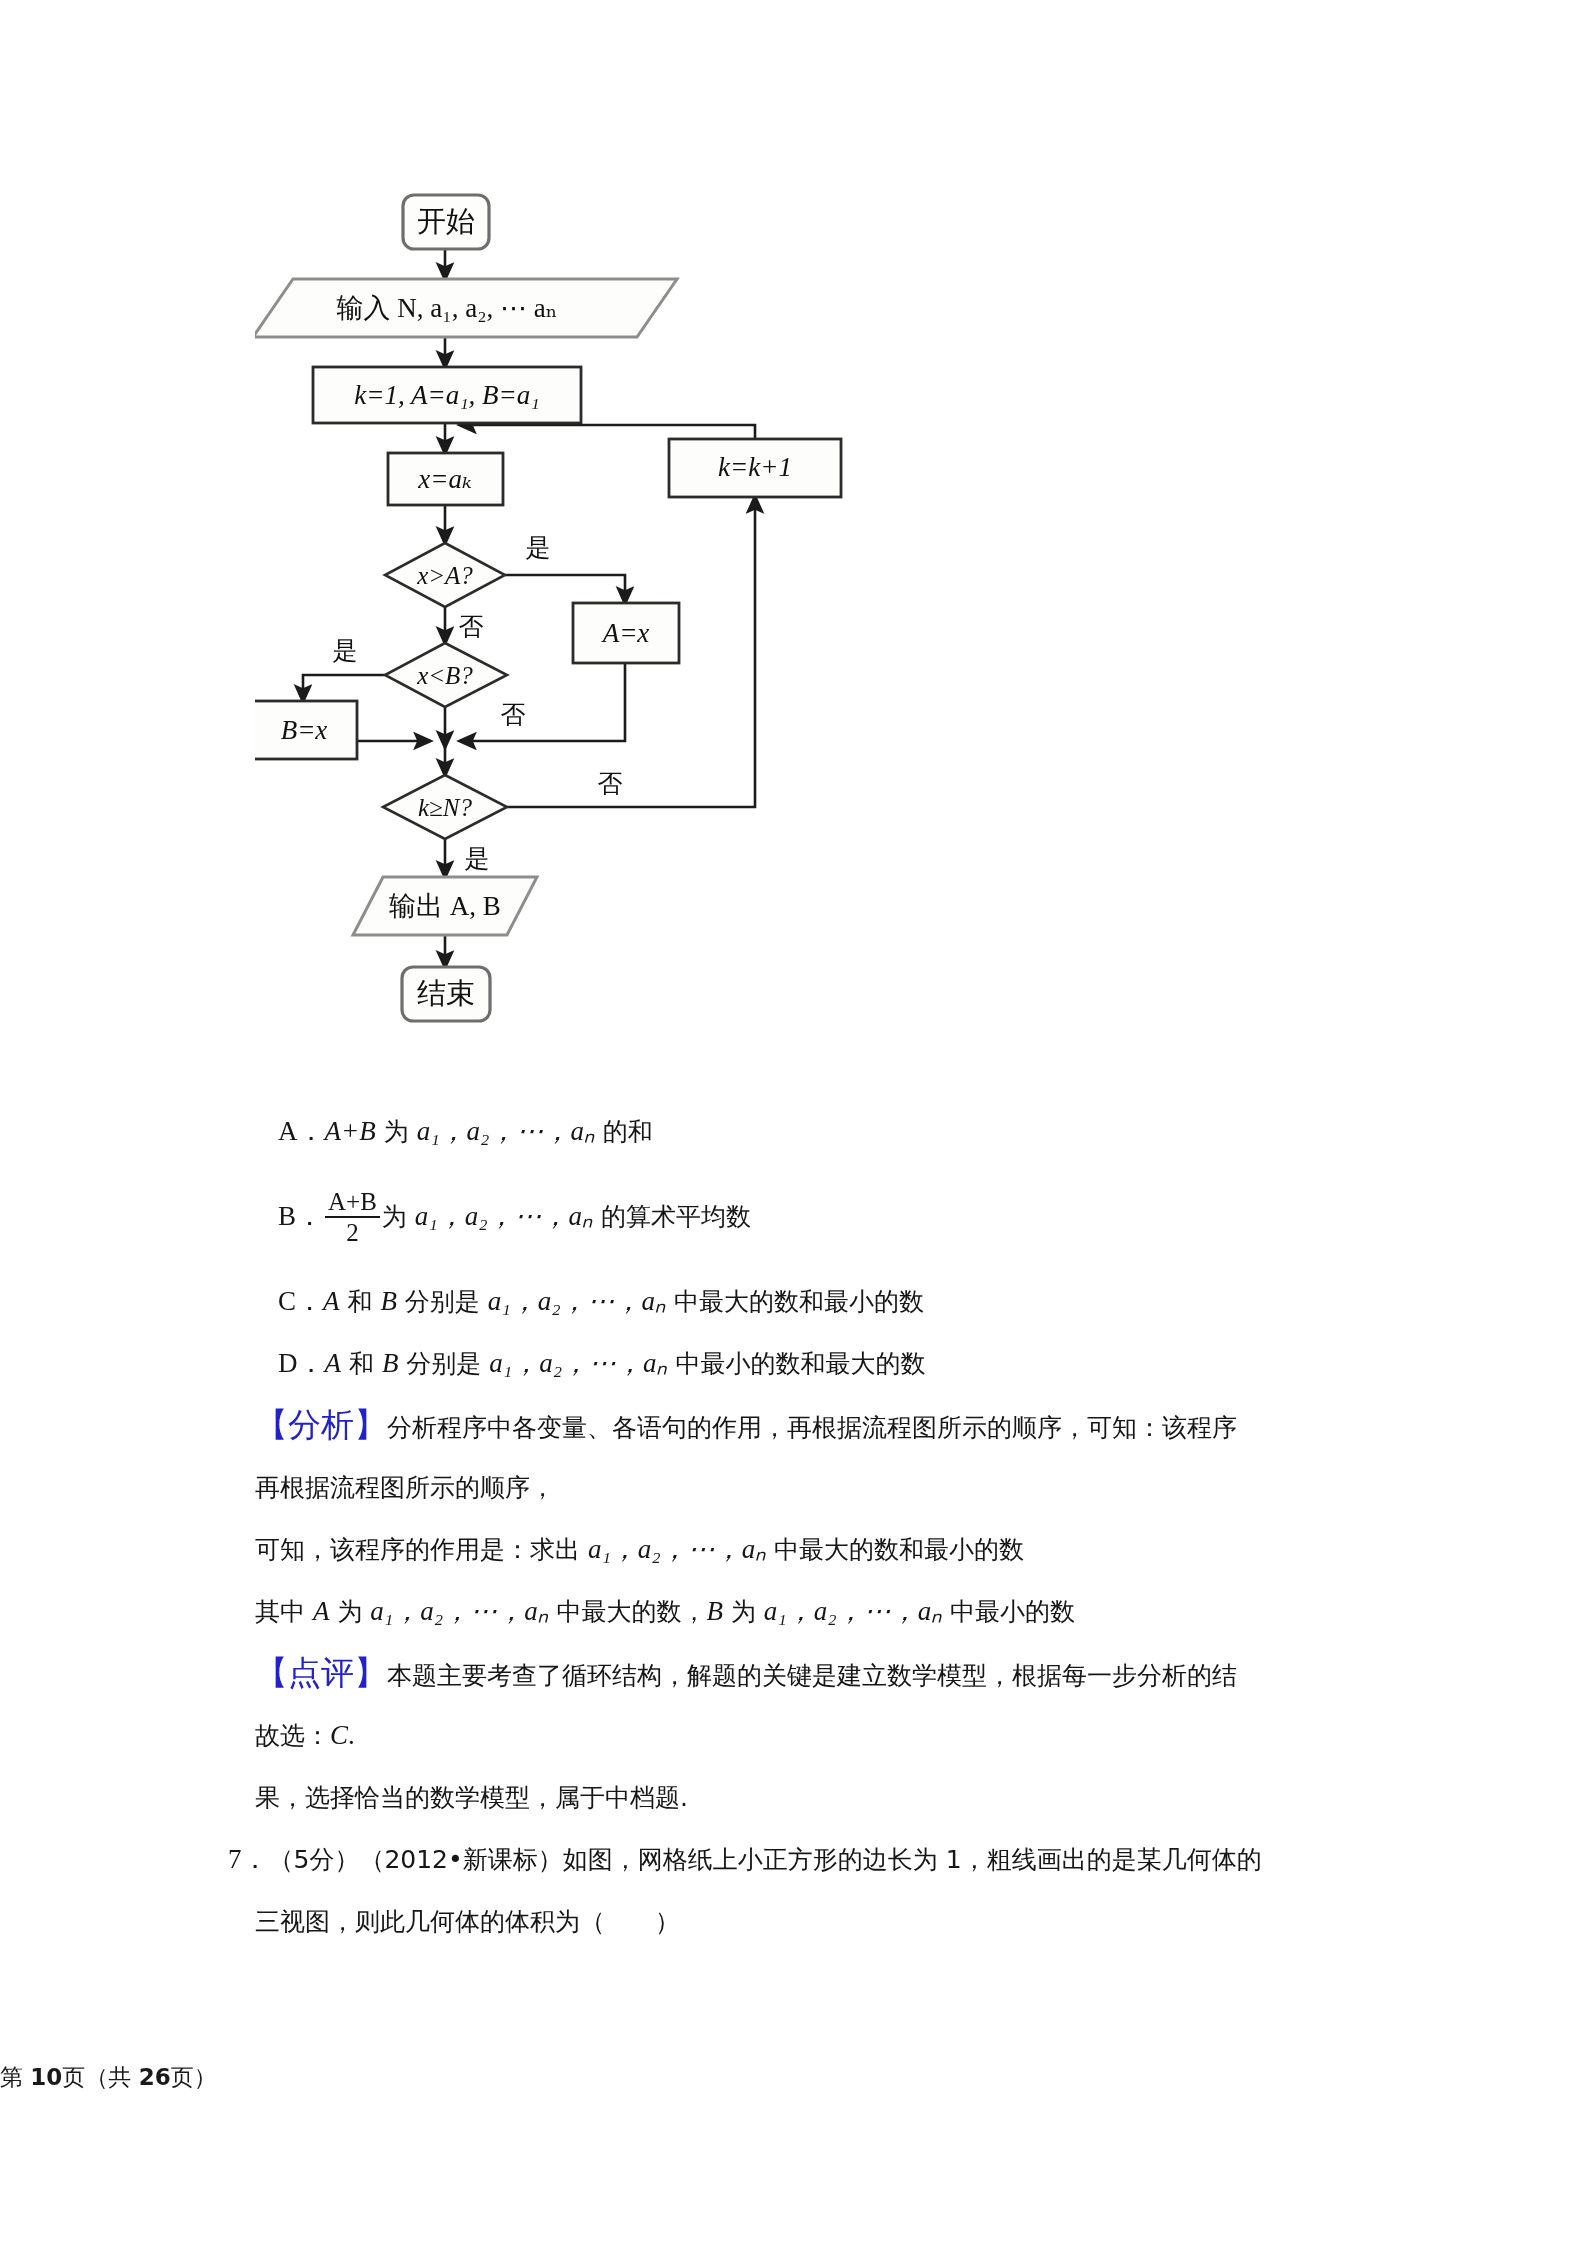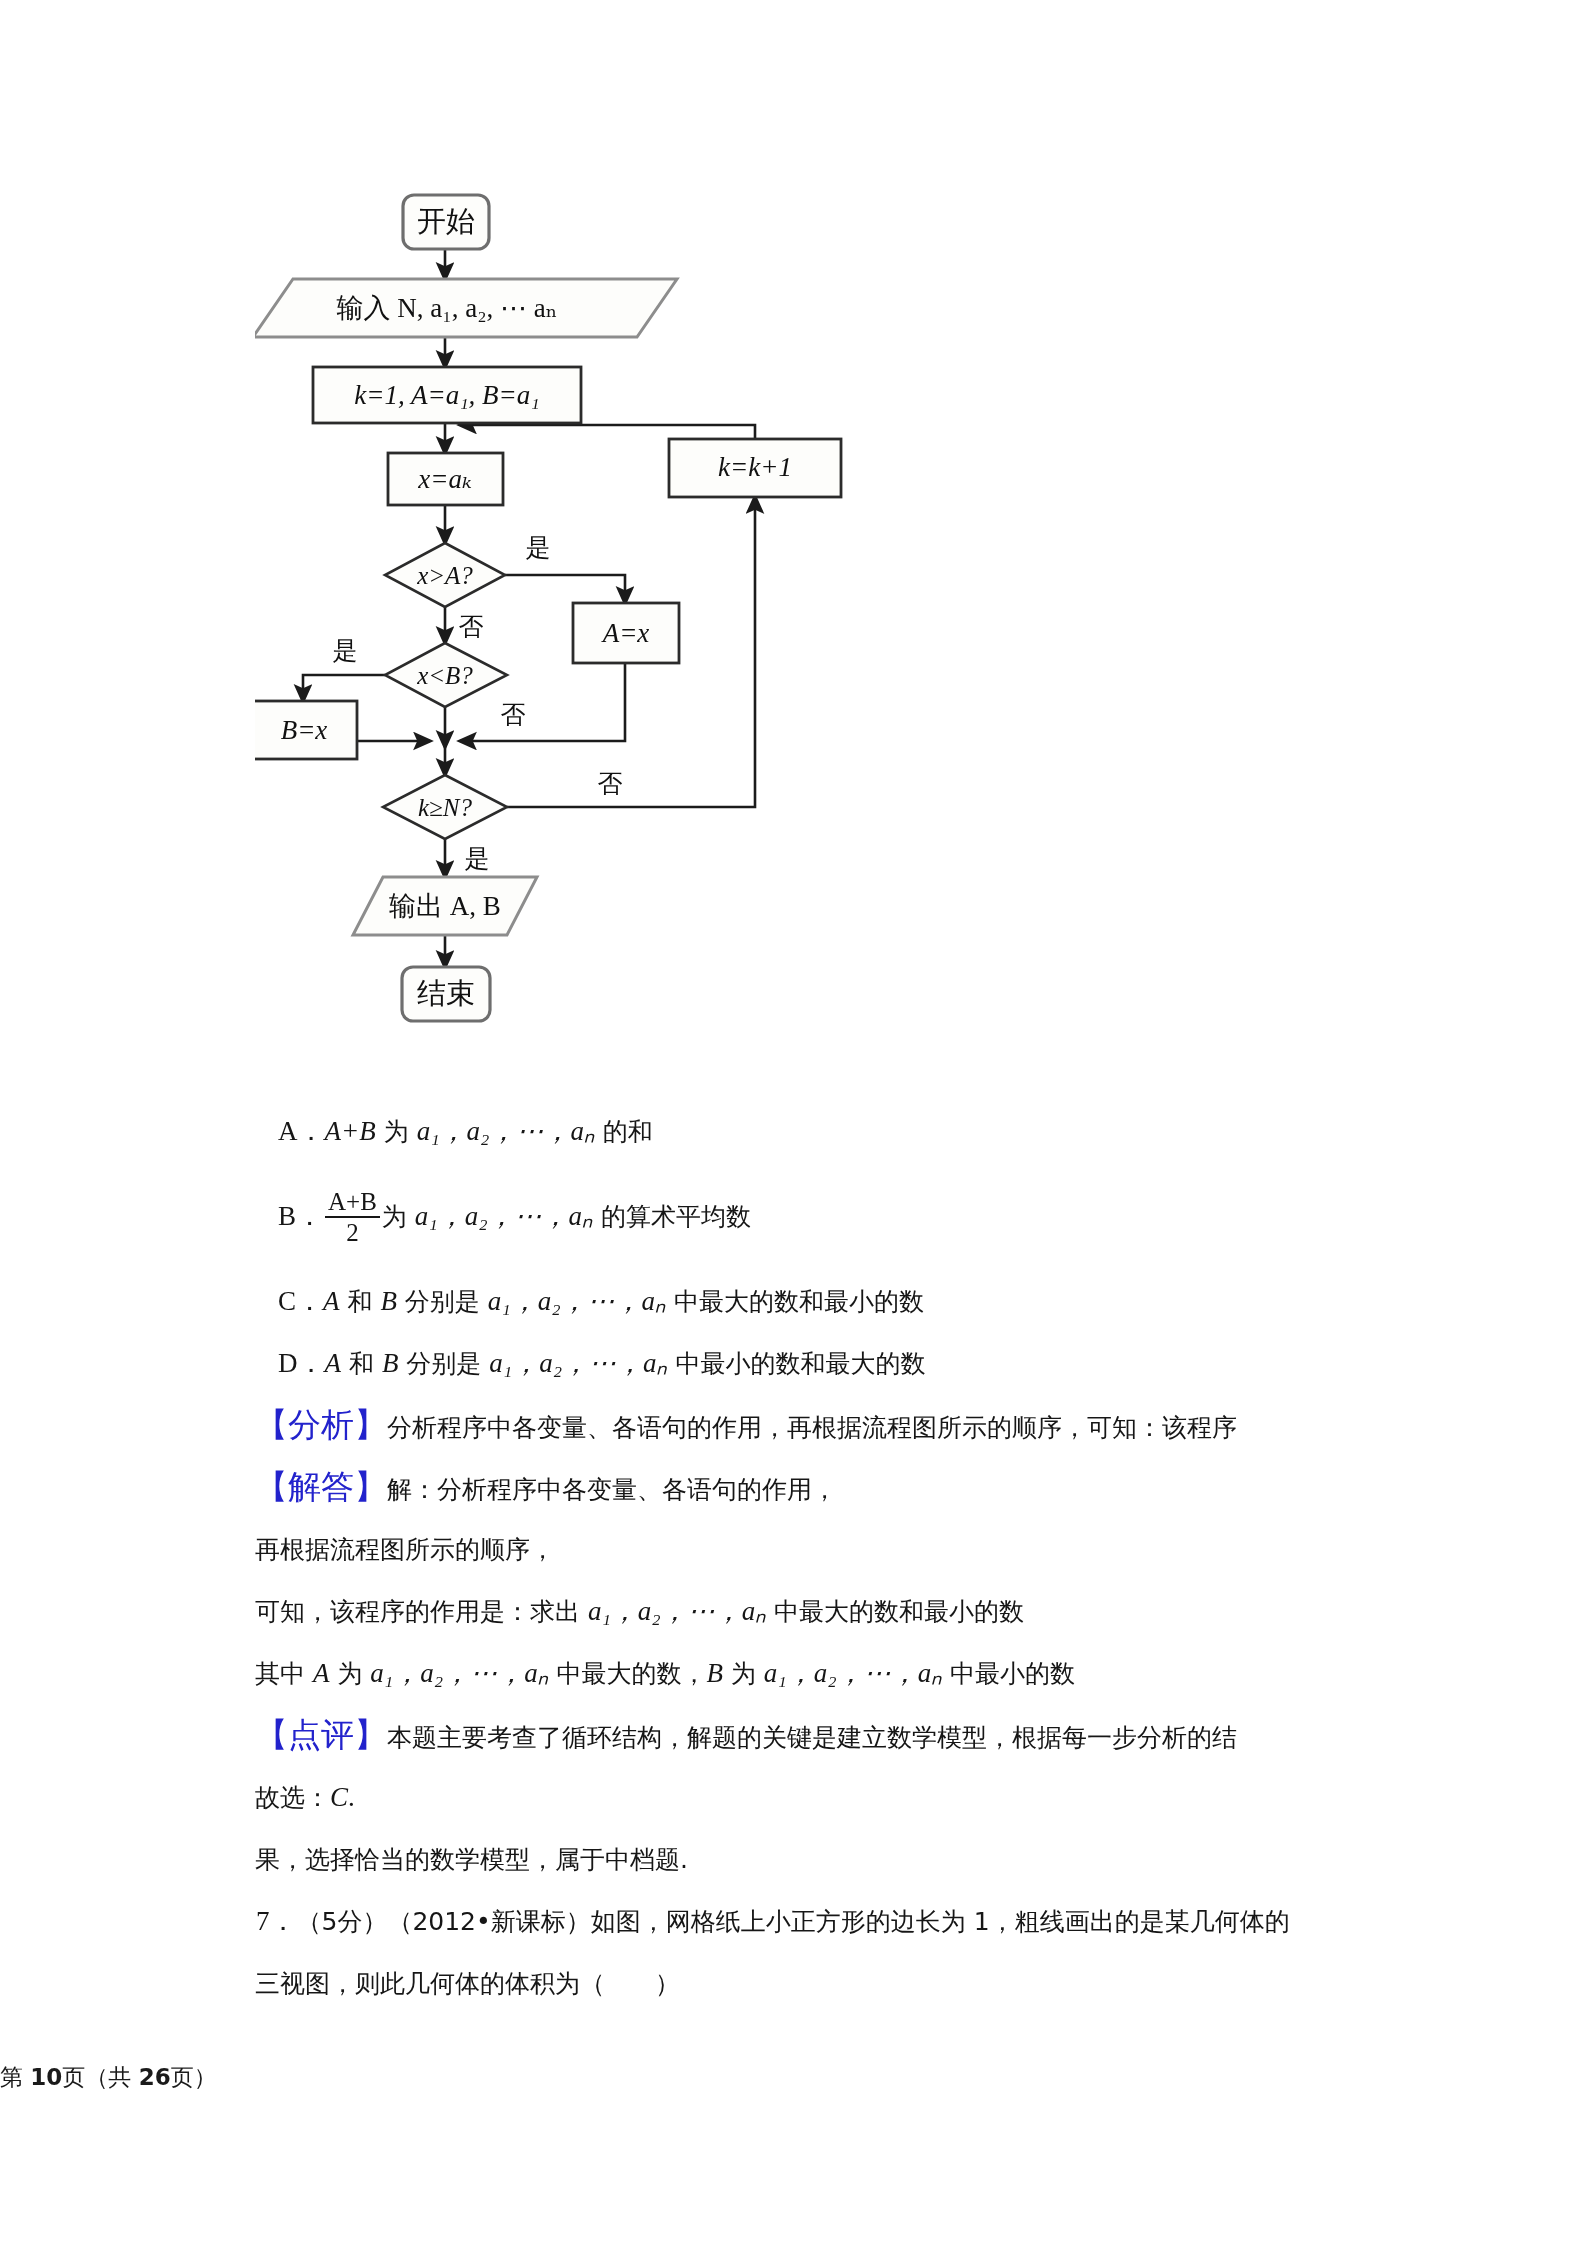--- a/index.html
+++ b/index.html
@@ -43,21 +43,21 @@
     margin: 0;
     padding: 0;
     font-size: 27px;
     line-height: 62px;
     color: #161616;
     white-space: nowrap;
   }
   .opt-row { padding-left: 278px; height: 62px; }
   .opt-row.tall { height: 108px; }
   .txt-row { padding-left: 255px; height: 62px; }
-  .txt-row.q7 { padding-left: 228px; margin-left: 28px; }
+  .txt-row.q7 { padding-left: 228px; }
 
   .serif-i { font-style: italic; font-family: "Liberation Serif", serif; }
   .cn { font-family: "DejaVu Sans", sans-serif; font-size: 25px; }
   .tag { color: #2222cc; font-family: "DejaVu Sans", sans-serif; font-size: 33px; }
 
   
   .frac {
     display: inline-block;
     vertical-align: middle;
     text-align: center;
@@ -223,23 +223,20 @@
 
   <div class="para opt-row">
     <span>D．</span><span class="serif-i" style="font-style:italic">A</span><span class="cn"> 和 </span><span class="serif-i" style="font-style:italic">B</span><span class="cn"> 分别是 </span><span class="serif-i" style="font-style:italic">a₁，a₂，⋯，aₙ</span><span class="cn"> 中最小的数和最大的数</span>
   </div>
 
   <div class="para txt-row">
     <span class="tag">【分析】</span><span class="cn">分析程序中各变量、各语句的作用，再根据流程图所示的顺序，可知：该程序</span>
   </div>
 
   <div class="para txt-row">
-    <span class="tag">【解答】</span><span class="cn">解：分析程序中各变量、各语句的作用，</span>
-  </div>
-  <div class="para txt-row">
     <span class="cn">再根据流程图所示的顺序，</span>
   </div>
   <div class="para txt-row">
     <span class="cn">可知，该程序的作用是：求出 </span><span class="serif-i" style="font-style:italic">a₁，a₂，⋯，aₙ</span><span class="cn"> 中最大的数和最小的数</span>
   </div>
   <div class="para txt-row">
     <span class="cn">其中 </span><span class="serif-i" style="font-style:italic">A</span><span class="cn"> 为 </span><span class="serif-i" style="font-style:italic">a₁，a₂，⋯，aₙ</span><span class="cn"> 中最大的数，</span><span class="serif-i" style="font-style:italic">B</span><span class="cn"> 为 </span><span class="serif-i" style="font-style:italic">a₁，a₂，⋯，aₙ</span><span class="cn"> 中最小的数</span>
   </div>
   <div class="para txt-row">
     <span class="tag">【点评】</span><span class="cn">本题主要考查了循环结构，解题的关键是建立数学模型，根据每一步分析的结</span>

